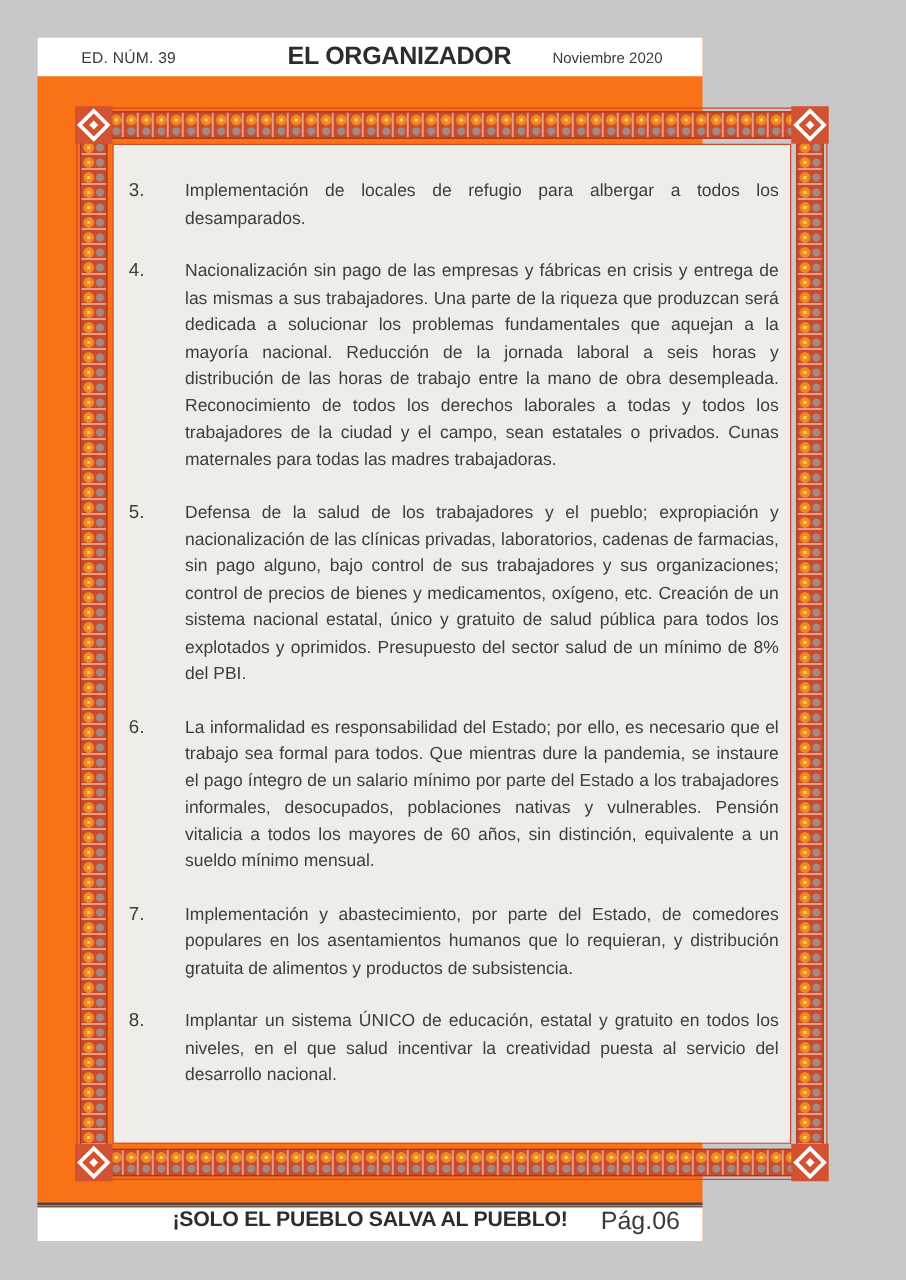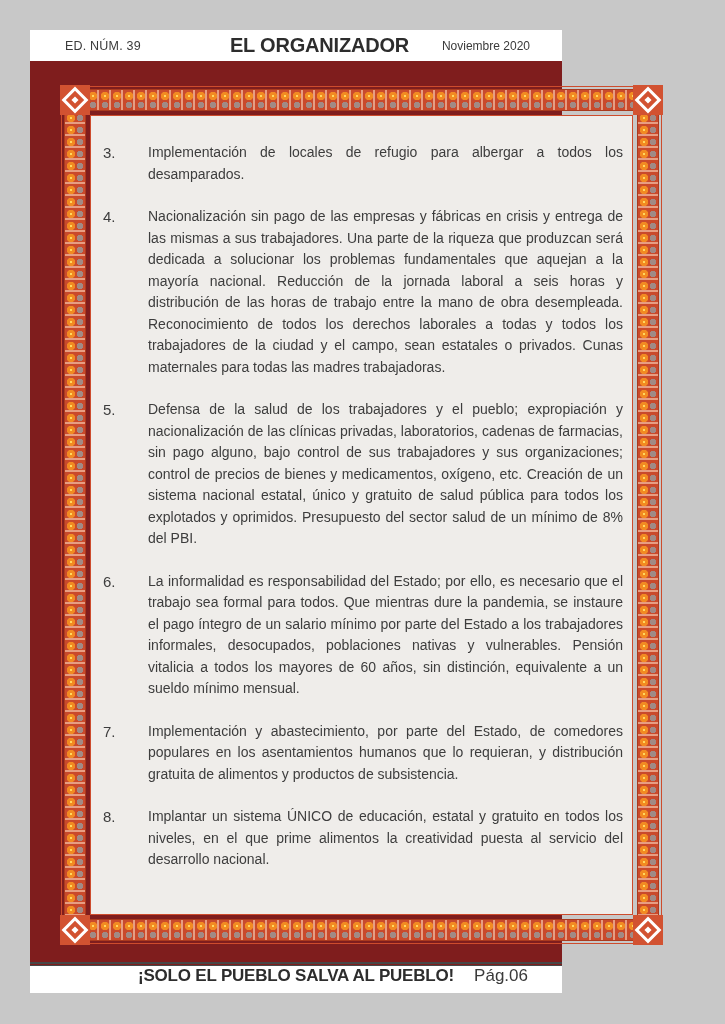--- a/index.html
+++ b/index.html
@@ -4,21 +4,21 @@
 <style>
   html,body { margin:0; padding:0; }
   body {
     width:725px; height:1024px; position:relative;
     background:#c8c8c8;
     font-family:"Liberation Sans", sans-serif;
     overflow:hidden;
   }
   .page {
     position:absolute; left:30px; top:30px; width:532px; height:963px;
-    background:#7f1d1d;
+    background:#f97316;
   }
   
   .header-band {
     position:absolute; top:0; left:0; right:0; height:31px;
     background:#ffffff; display:flex; align-items:center;
   }
   .header-edition {
     position:absolute; left:35px; font-size:12.5px; color:#3a3a3a; letter-spacing:0.2px;
   }
   .header-title {
@@ -86,21 +86,21 @@
     border-top:2px solid #474747; border-bottom:1px solid #474747;
   }
   .footer-band {
     position:absolute; left:0; right:0; bottom:0; height:27px;
     background:#ffffff; display:flex; align-items:flex-start; justify-content:center;
   }
   .footer-slogan {
     font-size:17px; font-weight:bold; color:#2d2d2d; letter-spacing:-0.2px;
   }
   .footer-page {
-    position:absolute; right:34px; font-size:17px; color:#3a3a3a;
+    position:absolute; right:18px; font-size:20px; color:#3a3a3a;
   }
 </style>
 </head>
 <body>
 
 <div class="page">
 
   <div class="header-band">
     <span class="header-edition">ED. NÚM. 39</span>
     <span class="header-title">EL ORGANIZADOR</span>
@@ -135,21 +135,21 @@
       <div class="item">
         <div class="item-number">6.</div>
         <div class="item-text">La informalidad es responsabilidad del Estado; por ello, es necesario que el trabajo sea formal para todos. Que mientras dure la pandemia, se instaure el pago íntegro de un salario mínimo por parte del Estado a los trabajadores informales, desocupados, poblaciones nativas y vulnerables. Pensión vitalicia a todos los mayores de 60 años, sin distinción, equivalente a un sueldo mínimo mensual.</div>
       </div>
       <div class="item">
         <div class="item-number">7.</div>
         <div class="item-text">Implementación y abastecimiento, por parte del Estado, de comedores populares en los asentamientos humanos que lo requieran, y distribución gratuita de alimentos y productos de subsistencia.</div>
       </div>
       <div class="item">
         <div class="item-number">8.</div>
-        <div class="item-text">Implantar un sistema ÚNICO de educación, estatal y gratuito en todos los niveles, en el que prime alimentos la creatividad puesta al servicio del desarrollo nacional.</div>
+        <div class="item-text">Implantar un sistema ÚNICO de educación, estatal y gratuito en todos los niveles, en el que salud incentivar la creatividad puesta al servicio del desarrollo nacional.</div>
       </div>
     </div>
   </div>
 
   <div class="footer-rule"></div>
   <div class="footer-band">
     <span class="footer-slogan">¡SOLO EL PUEBLO SALVA AL PUEBLO!</span>
     <span class="footer-page">Pág.06</span>
   </div>
 

